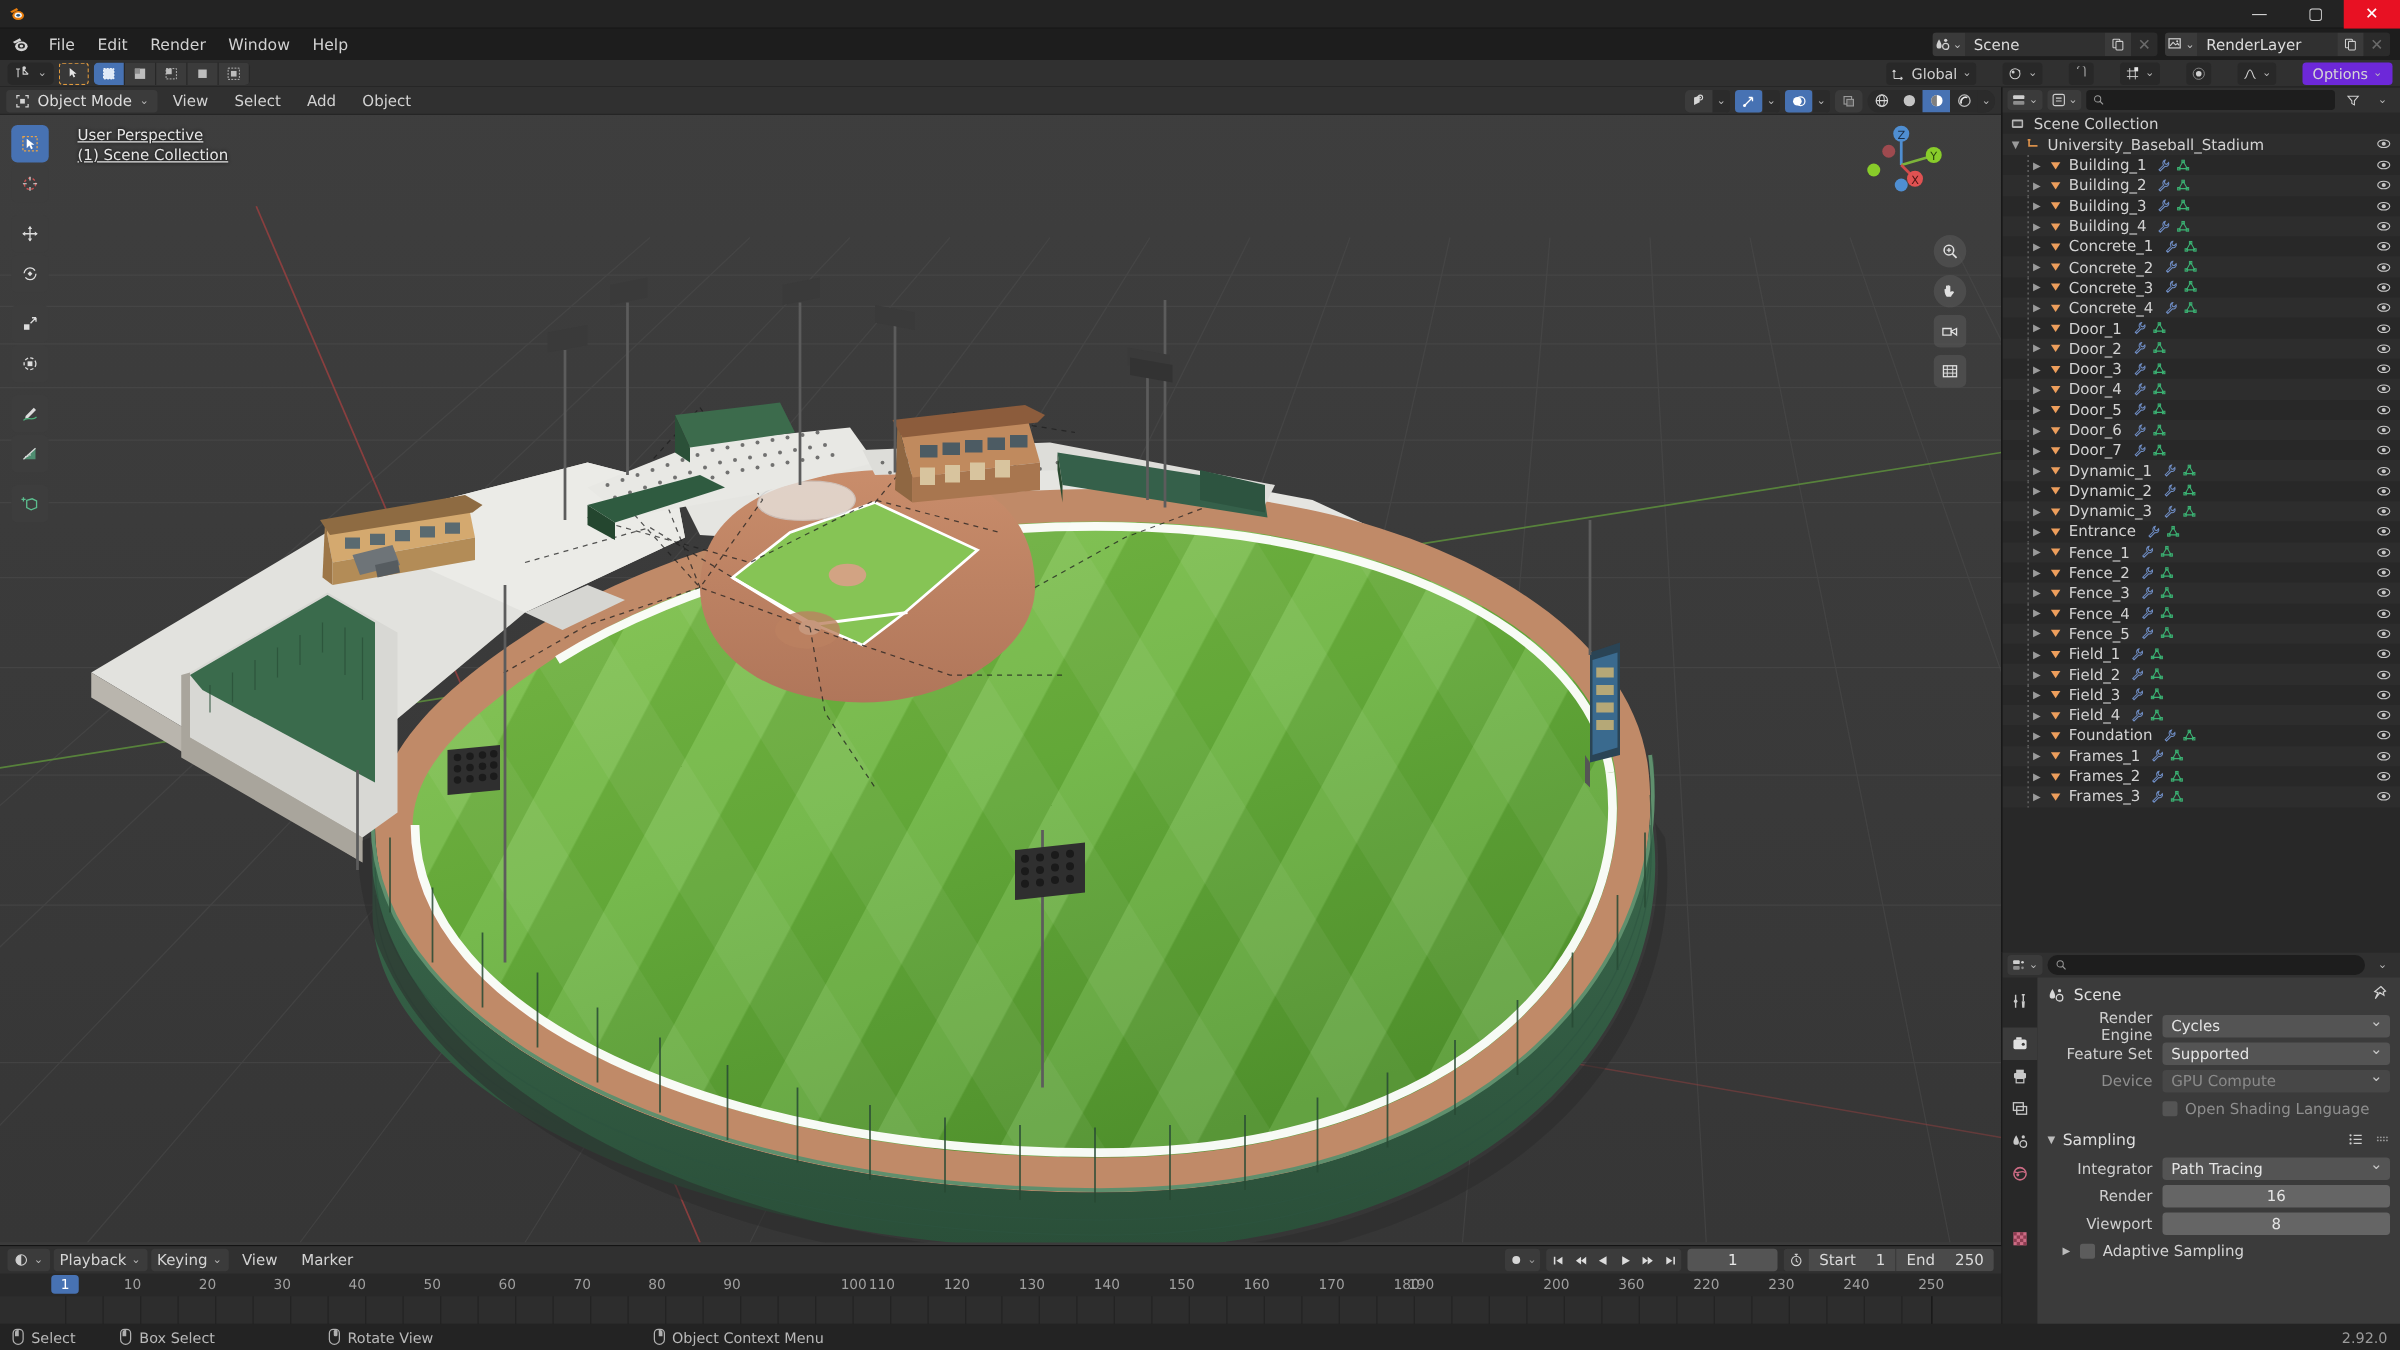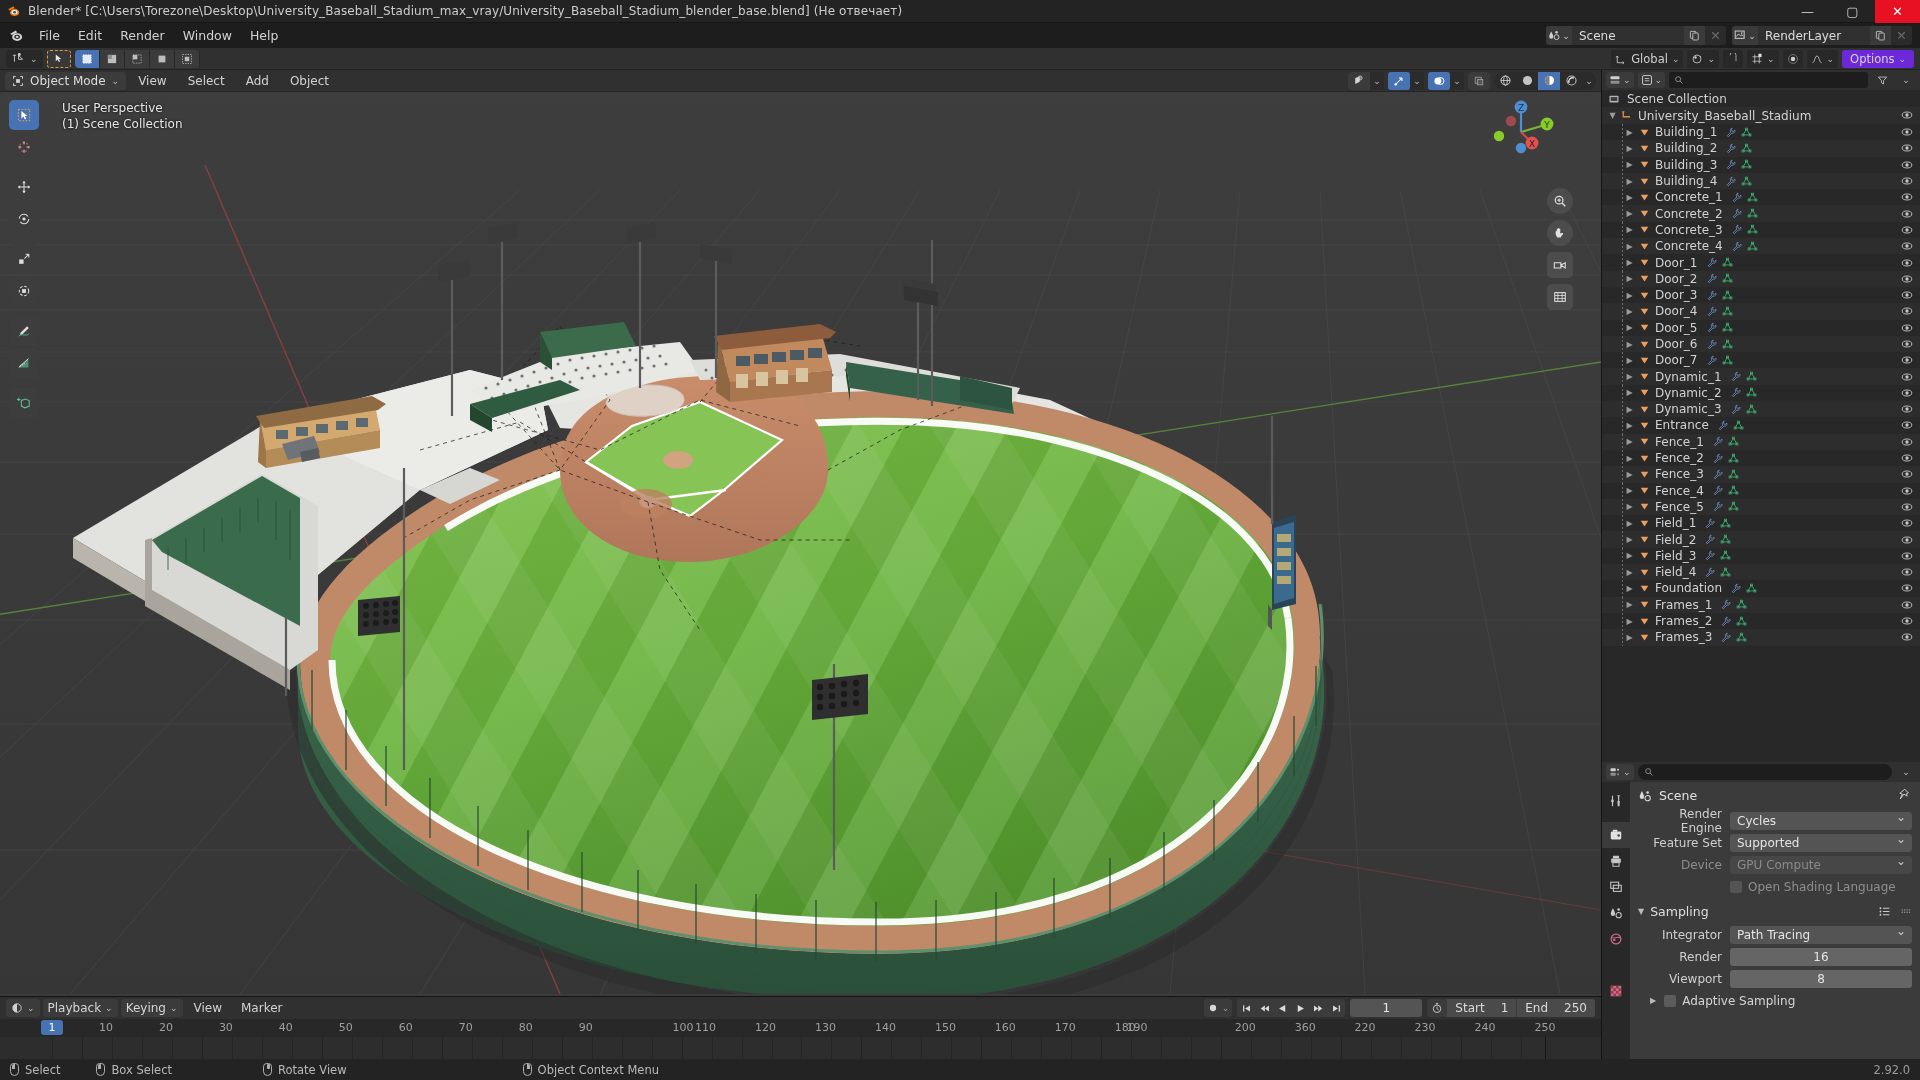--- a/index.html
+++ b/index.html
@@ -59,21 +59,21 @@
   .toolsettings {
     height: 22px; background: #303030; display: flex; align-items: center;
     padding: 0 6px; gap: 4px; border-bottom:1px solid #232323;
   }
   .ts-group { display: flex; align-items: center; background: #282828; border-radius: 4px; height: 18px; }
   .ts-btn { width: 24px; height: 18px; display:flex; align-items:center; justify-content:center; border-radius:3px; }
   .ts-btn.on { background: #4772b3; }
   .ts-seg { display:flex; background:#282828; border-radius:4px; overflow:hidden; }
   .ts-seg .ts-btn { border-radius: 0; background: #3b3b3b; margin-right:1px;}
   .ts-seg .ts-btn.on { background:#4772b3; }
-  .ts-right { margin-left: auto; display: flex; align-items: center; gap: 4px; }
+  .ts-right { margin-left: auto; display: flex; align-items: center; gap: 21px; }
   .ts-drop { display:flex; align-items:center; height:18px; background:#282828; border-radius:3px; padding:0 4px; gap:4px;
              font-size:11.5px; color:#d0d0d0;}
   .opt-btn { background:#6d28d9; border-radius:3px; height:18px; padding:0 8px; display:flex; align-items:center;
              font-size:11.5px; color:#d6d6d6; gap:4px;}
 
   
   .main { position: absolute; left:0; top: 70px; right:0; bottom: 0; }
 
   
   .viewport {
@@ -93,21 +93,21 @@
   .vp-ibtn { width:22px; height:18px; display:flex; align-items:center; justify-content:center; border-radius:3px;}
   .vp-ibtn.on { background:#4772b3; }
   .vp-chev { width:14px; height:18px; display:flex; align-items:center; justify-content:center; background:#2b2b2b; border-radius:0 3px 3px 0;}
   .shade-seg { display:flex; background:#2b2b2b; border-radius:9px; overflow:hidden; height:18px; align-items:center;}
   .shade-btn { width:22px; height:18px; display:flex; align-items:center; justify-content:center;}
   .shade-btn.on { background:#4772b3; }
 
   
   .vp-canvas { position:absolute; inset:0; }
   .vp-overlay-text { position:absolute; left:62px; top:30px; z-index:20; font-size:12px; color:#e6e6e6;
-                     text-shadow: 0 0 3px rgba(0,0,0,.9); line-height: 16px; }
+                     text-shadow: 0 0 3px rgba(0,0,0,.9); line-height: 16px; text-decoration: underline; }
   .vp-toolbar { position:absolute; left:9px; top:30px; z-index:20; display:flex; flex-direction:column; gap:2px; }
   .tool-btn { width:30px; height:30px; background:#3d3d3d; border-radius:5px; display:flex; align-items:center; justify-content:center;}
   .tool-btn.on { background:#4772b3; }
   .tool-gap { height:6px; }
   .gizmo { position:absolute; right:42px; top:24px; width:76px; height:76px; z-index:20; }
   .vp-nav { position:absolute; right:28px; top:118px; display:flex; flex-direction:column; gap:6px; z-index:20;}
   .nav-btn { width:26px; height:26px; border-radius:50%; background:rgba(90,90,90,.55); display:flex;align-items:center;justify-content:center;}
   .nav-btn.sq { border-radius:5px; }
 
   
@@ -209,21 +209,20 @@
 
   <div class="titlebar">
     <span class="blender-mark">
       <svg viewBox="0 0 24 24" width="14" height="14">
         <ellipse cx="13" cy="14.5" rx="8" ry="6.2" fill="#e87d0d"></ellipse>
         <ellipse cx="13" cy="14" rx="5" ry="3.6" fill="#f5f5f5"></ellipse>
         <ellipse cx="13" cy="14.2" rx="2.6" ry="2" fill="#265787"></ellipse>
         <path d="M2 9 L11 4 L13 7 L4.5 11 Z" fill="#e87d0d"></path>
       </svg>
     </span>
-    <span class="title-text">Blender* [C:\Users\Torezone\Desktop\University_Baseball_Stadium_max_vray/University_Baseball_Stadium_blender_base.blend] (Не отвечает)</span>
     <div class="wbtns">
       <div class="wbtn">—</div>
       <div class="wbtn">▢</div>
       <div class="wbtn close">✕</div>
     </div>
   </div>
 
   <div class="topbar">
     <div class="topbar-left">
       <span class="blender-menu-icon">

